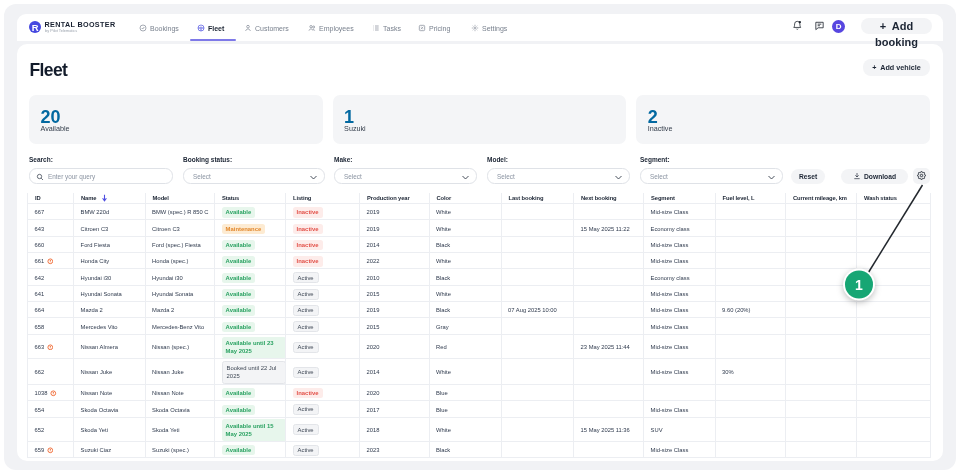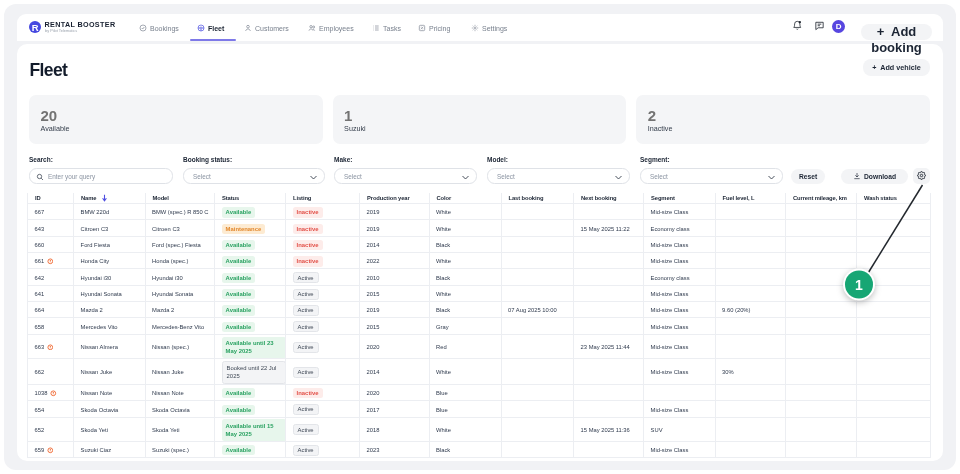--- a/index.html
+++ b/index.html
@@ -11,27 +11,27 @@
 
 #logo { left:29px; top:20.5px; width:12.4px; height:12.4px; border-radius:50%; background:#4648e0; color:#fff; font-weight:700; font-size:9.5px; text-align:center; line-height:13px; }
 #brand { left:44.5px; top:20.3px; font-size:7.2px; font-weight:700; letter-spacing:0.35px; color:#182030; }
 #brandsub { left:45px; top:28.2px; font-size:3.9px; color:#9aa2ad; }
 .nav { top:16px; height:24px; font-size:7px; color:#79818e; display:flex; align-items:center; gap:3px; }
 .nav svg { display:block; }
 .nav.active { color:#1b2433; font-weight:700; }
 #navline { left:190px; top:38.8px; width:45.5px; height:1.8px; background:#7e79e8; border-radius:1px; }
 .hicon { top:20px; }
 #avatar { left:831.8px; top:19.5px; width:13.6px; height:13.6px; border-radius:50%; background:#5746e0; color:#fff; font-size:8px; font-weight:700; text-align:center; line-height:14px; }
-#addbooking { left:861px; top:24px; width:71px; height:16px; background:#f3f4f6; border-radius:8px; font-size:13px; font-weight:700; color:#1b2433; text-align:center; line-height:16px; }
+#addbooking { left:861px; top:18px; width:71px; height:16px; background:#f3f4f6; border-radius:8px; font-size:11px; font-weight:700; color:#1b2433; text-align:center; line-height:16px; }
 
 #h1 { left:29.5px; top:59.5px; font-size:17.5px; letter-spacing:-0.6px; font-weight:700; color:#131c2b; }
 #addvehicle { left:863px; top:58.5px; width:67px; height:17.5px; background:#f3f4f6; border-radius:8px; font-size:7.2px; font-weight:700; color:#1b2433; text-align:center; line-height:17.5px; }
 
 .stat { top:95px; width:293.5px; height:48.5px; background:#f4f5f7; border-radius:7px; }
-.stat .num { position:absolute; left:11.5px; top:12px; font-size:15px; font-weight:700; color:#737373; }
+.stat .num { position:absolute; left:11.5px; top:12px; font-size:18px; font-weight:700; color:#0369a1; }
 .stat .lbl { position:absolute; left:11.5px; top:29.3px; font-size:7.2px; color:#333c4a; }
 
 .flabel { top:155.5px; font-size:6.5px; font-weight:700; color:#1c2534; }
 .fbox { top:167.5px; height:16.2px; border:1px solid #dfe2e7; border-radius:7.5px; background:#fff; font-size:6.4px; color:#8a93a1; }
 .fbox .ph { position:absolute; left:18px; top:4.8px; }
 .sel .ph { left:9px; }
 .chev { position:absolute; right:7px; top:6px; }
 .btn { top:168.5px; height:15.5px; background:#f3f4f6; border-radius:7.5px; font-size:6.7px; font-weight:700; color:#1b2433; text-align:center; }
 
 #tbl { left:27px; top:193px; border-collapse:collapse; table-layout:fixed; width:903px; }

